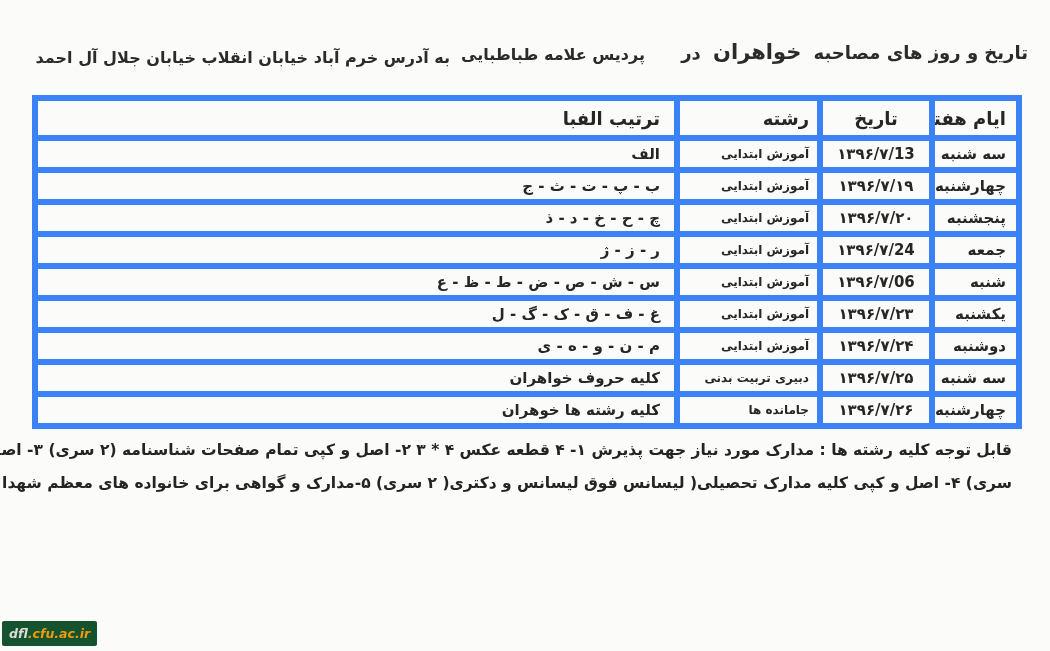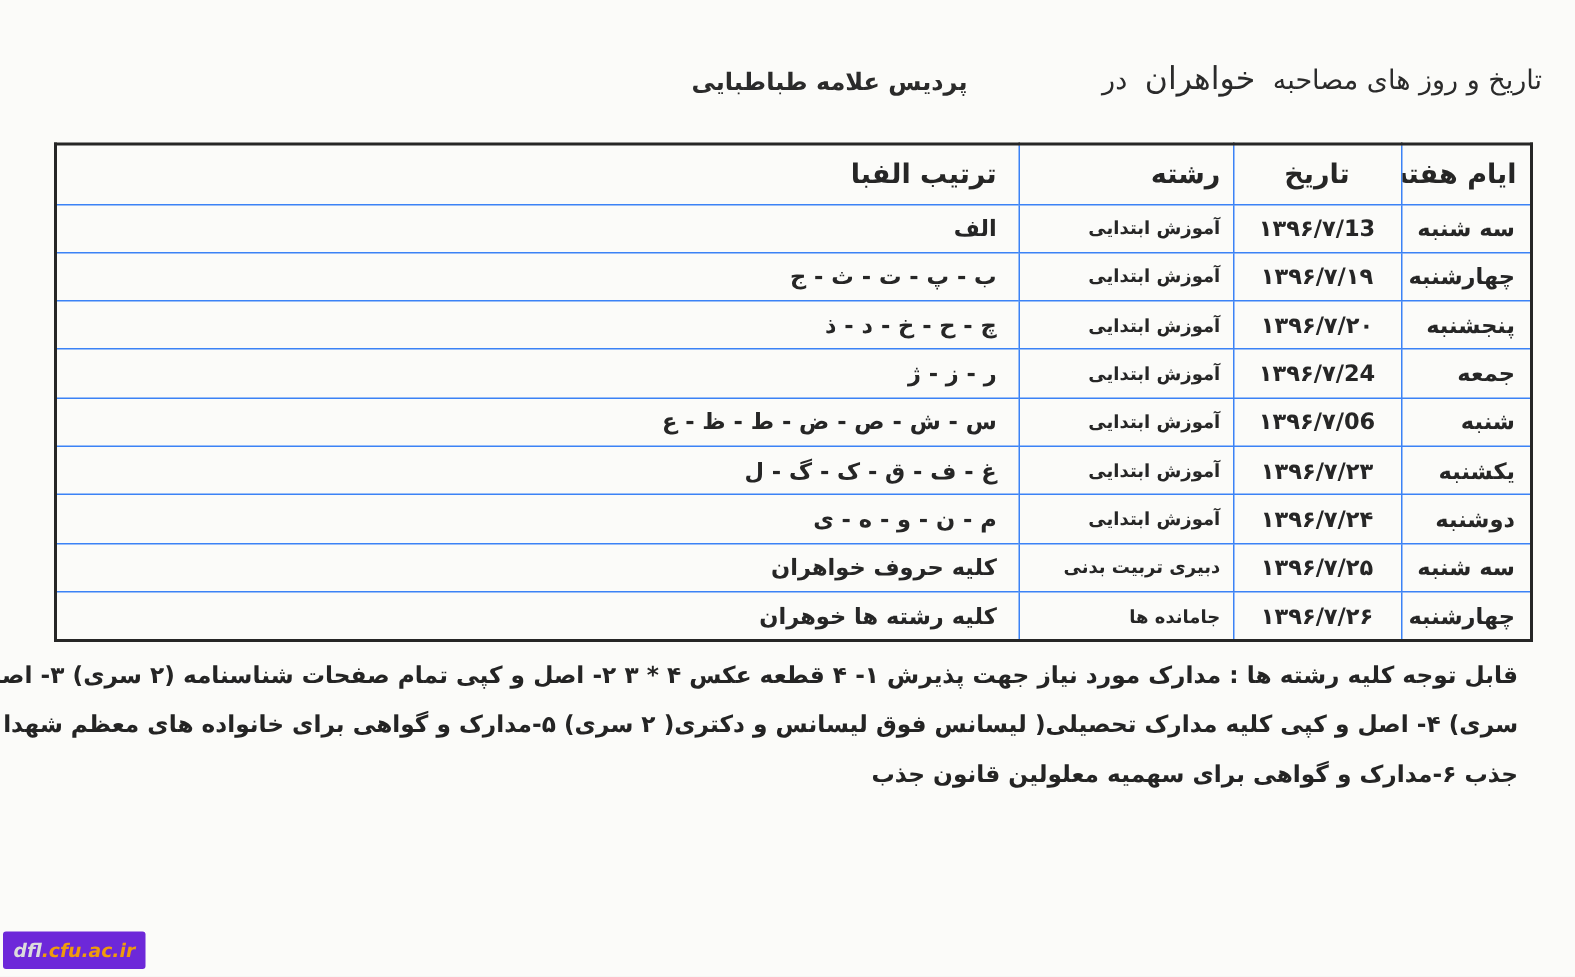--- a/index.html
+++ b/index.html
@@ -12,41 +12,41 @@
     position: relative;
     width: 1050px; height: 651px;
     background: #fbfbf9;
     direction: rtl;
     color: #2b2b2b;
     overflow: hidden;
   }
   
   .hdr-title {
     position: absolute; top: 40px; right: 22px;
-    font-weight: normal; font-size: 18px; white-space: nowrap;
+    font-weight: bold; font-size: 18px; white-space: nowrap;
   }
   .hdr-title .emph { font-size: 21px; margin: 0 6px; }
   .hdr-campus {
     position: absolute; top: 45px; right: 405px;
     font-weight: bold; font-size: 16px; white-space: nowrap;
   }
   .hdr-address {
     position: absolute; top: 48px; right: 600px;
     font-weight: bold; font-size: 16px; white-space: nowrap;
   }
   
   table.sched {
     position: absolute; top: 95px; right: 28px;
     width: 984px; height: 333px;
     border-collapse: collapse;
     table-layout: fixed;
     direction: rtl;
   }
   table.sched th, table.sched td {
-    border: 1px solid #3b82f6;
+    border: 6px solid #3b82f6;
     font-weight: bold;
     color: #262626;
     overflow: hidden;
     white-space: nowrap;
   }
   table.sched thead tr { height: 40px; }
   table.sched tbody tr { height: 32px; }
   th.h-day, td.c-day   { width: 87px;  text-align: right; padding-right: 10px; font-size: 15px; }
   th.h-date, td.c-date { width: 112px; text-align: center; font-size: 15px; }
   th.h-major, td.c-major { width: 143px; text-align: right; padding-right: 8px; font-size: 12px; }
@@ -57,39 +57,40 @@
   .notes {
     position: absolute; top: 434px; right: 38px; left: 30px;
     font-weight: bold; font-size: 15.5px; line-height: 33px;
     color: #242424; text-align: right;
   }
   .notes .note-line { white-space: nowrap; }
   
   .watermark {
     position: absolute; left: 2px; bottom: 5px;
     height: 25px; padding: 0 7px;
-    background: #6d28d9; border-radius: 2px;
+    background: #14532d; border-radius: 2px;
     display: flex; align-items: center;
     direction: ltr;
     font-style: italic; font-weight: bold; font-size: 12.5px;
   }
   .watermark .wm-prefix { color: #dcdcdc; }
   .watermark .wm-suffix { color: #ef9b0c; }
 </style>
 </head>
 <body>
 
 <div class="page">
 
   <div class="hdr-title">
     <span>تاریخ و روز های مصاحبه</span>
     <span class="emph">خواهران</span>
     <span>در</span>
   </div>
   <div class="hdr-campus">پردیس علامه طباطبایی</div>
+  <div class="hdr-address">به آدرس خرم آباد خیابان انقلاب خیابان جلال آل احمد</div>
 
   <table class="sched">
     <thead>
       <tr>
         <th class="h-day">ایام هفته</th>
         <th class="h-date">تاریخ</th>
         <th class="h-major">رشته</th>
         <th class="h-alpha">ترتیب الفبا</th>
       </tr>
     </thead>
@@ -147,21 +148,20 @@
         <td class="c-date">۱۳۹۶/۷/۲۶</td>
         <td class="c-major">جامانده ها</td>
         <td class="c-alpha">کلیه رشته ها خوهران</td>
       </tr>
     </tbody>
   </table>
 
   <div class="notes">
     <div class="note-line">قابل توجه کلیه رشته ها :  مدارک مورد نیاز جهت پذیرش ۱- ۴ قطعه عکس ۴ * ۳    ۲- اصل و کپی تمام صفحات شناسنامه (۲ سری)   ۳- اصل و کپی کارت ملی(۲</div>
     <div class="note-line">سری)  ۴- اصل و کپی  کلیه مدارک تحصیلی( لیسانس فوق لیسانس و دکتری( ۲ سری) ۵-مدارک و گواهی برای خانواده های معظم شهدا و ایثارگران مشمول قانون</div>
-    <div class="note-line">جذب ۶-مدارک و گواهی برای سهمیه معلولین  قانون جذب</div>
   </div>
 
   <div class="watermark">
     <span class="wm-prefix">dfl</span>
       <span class="wm-suffix">.cfu.ac.ir</span>
   </div>
 
 </div>
 
 </body></html>

